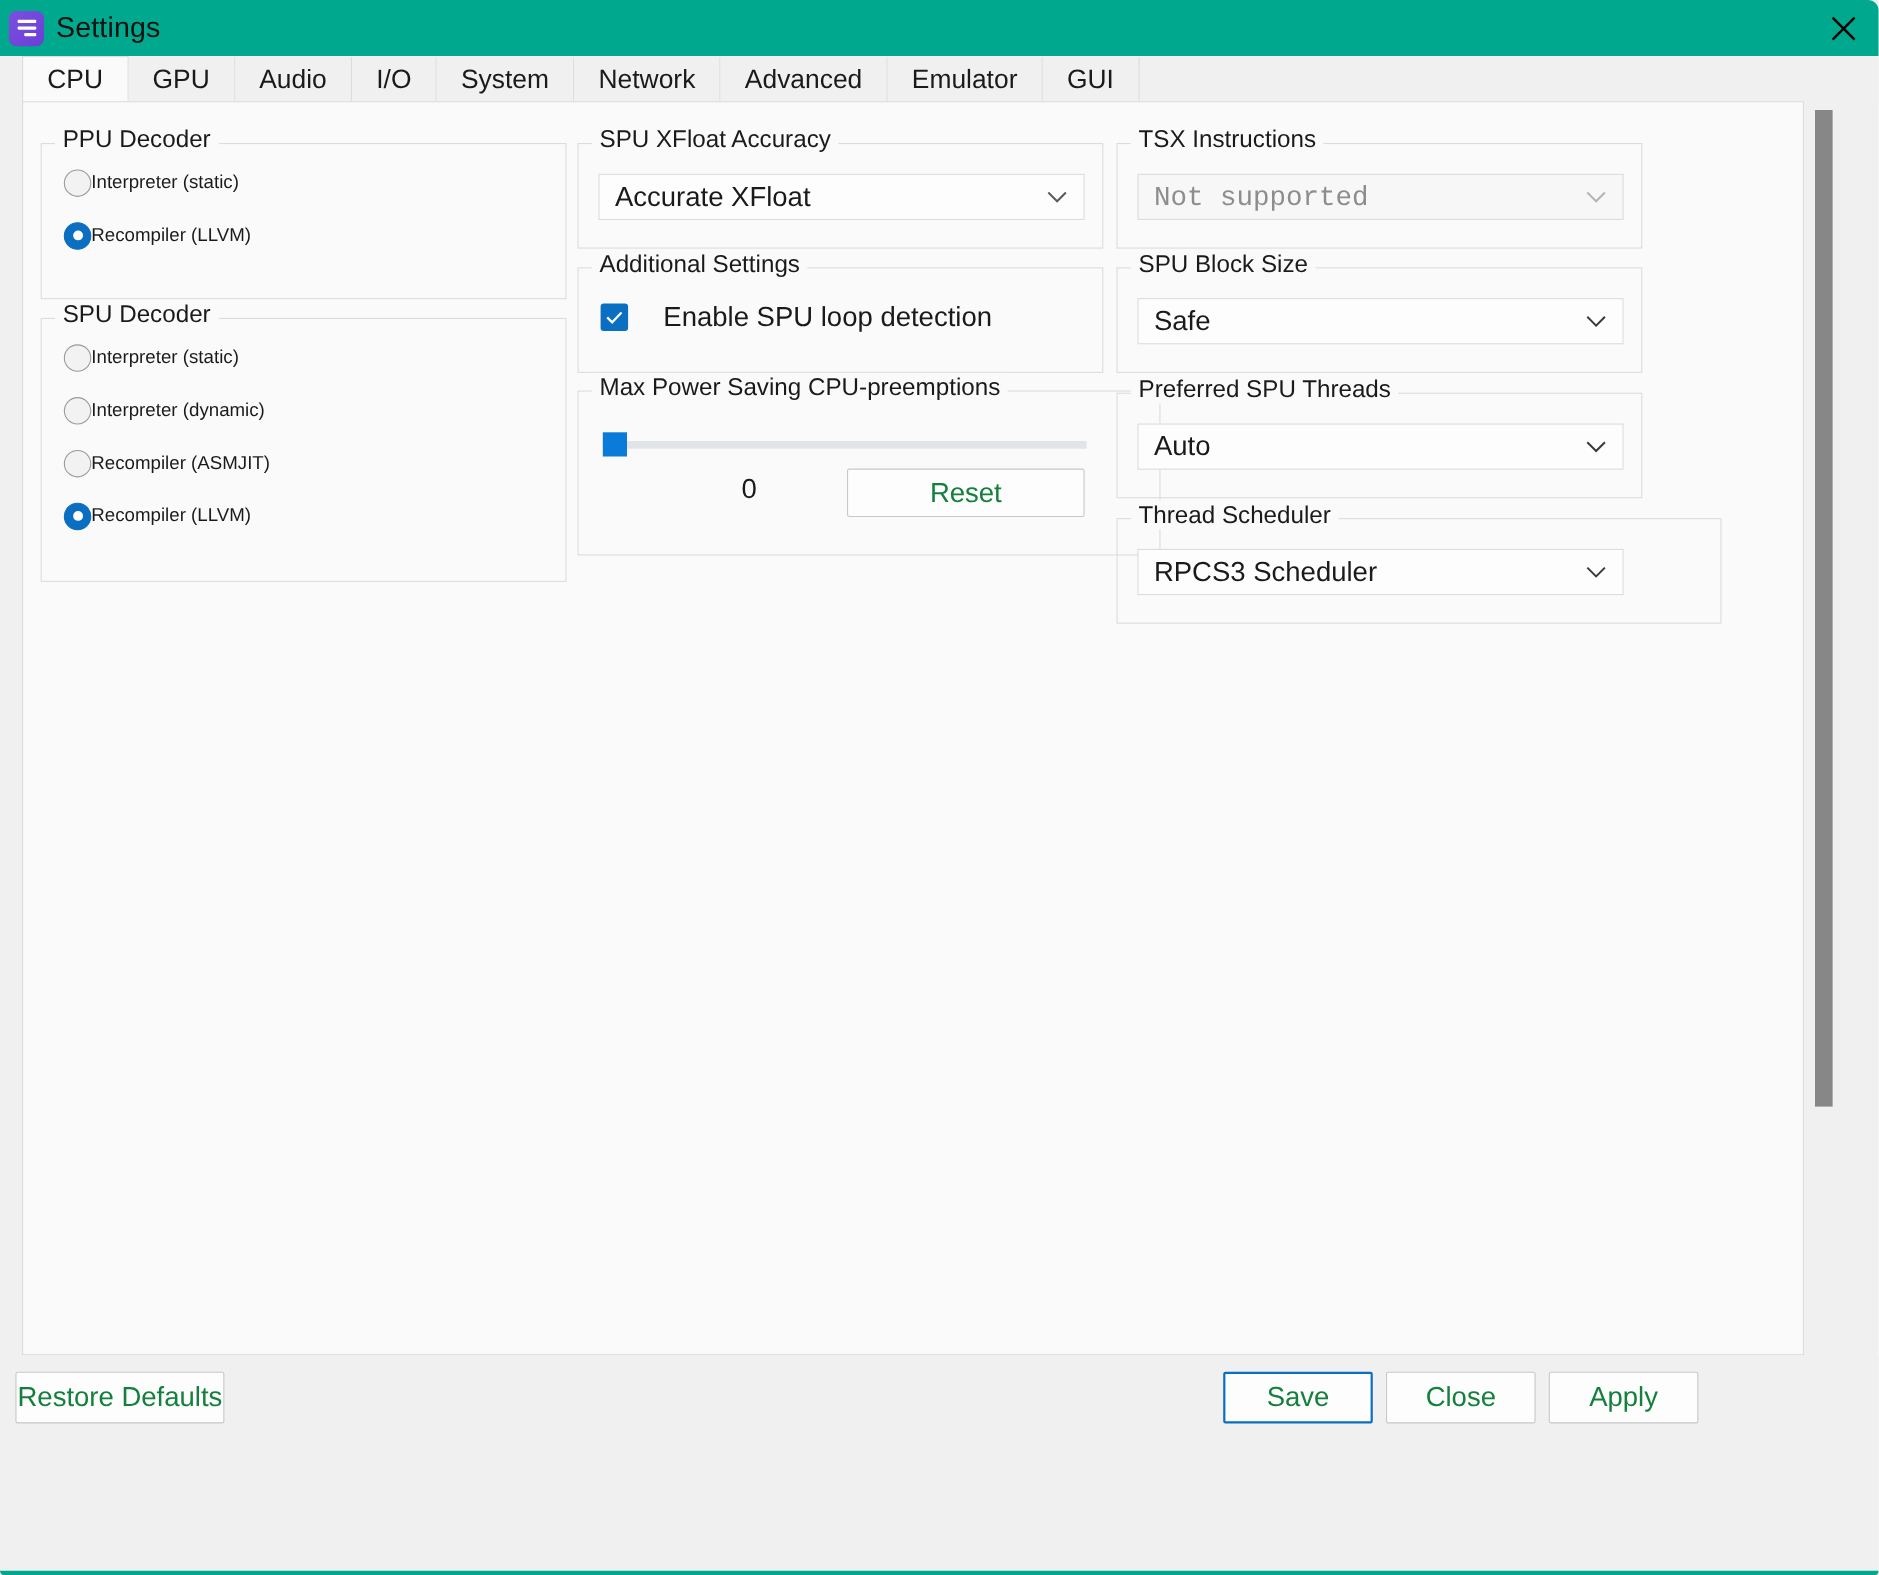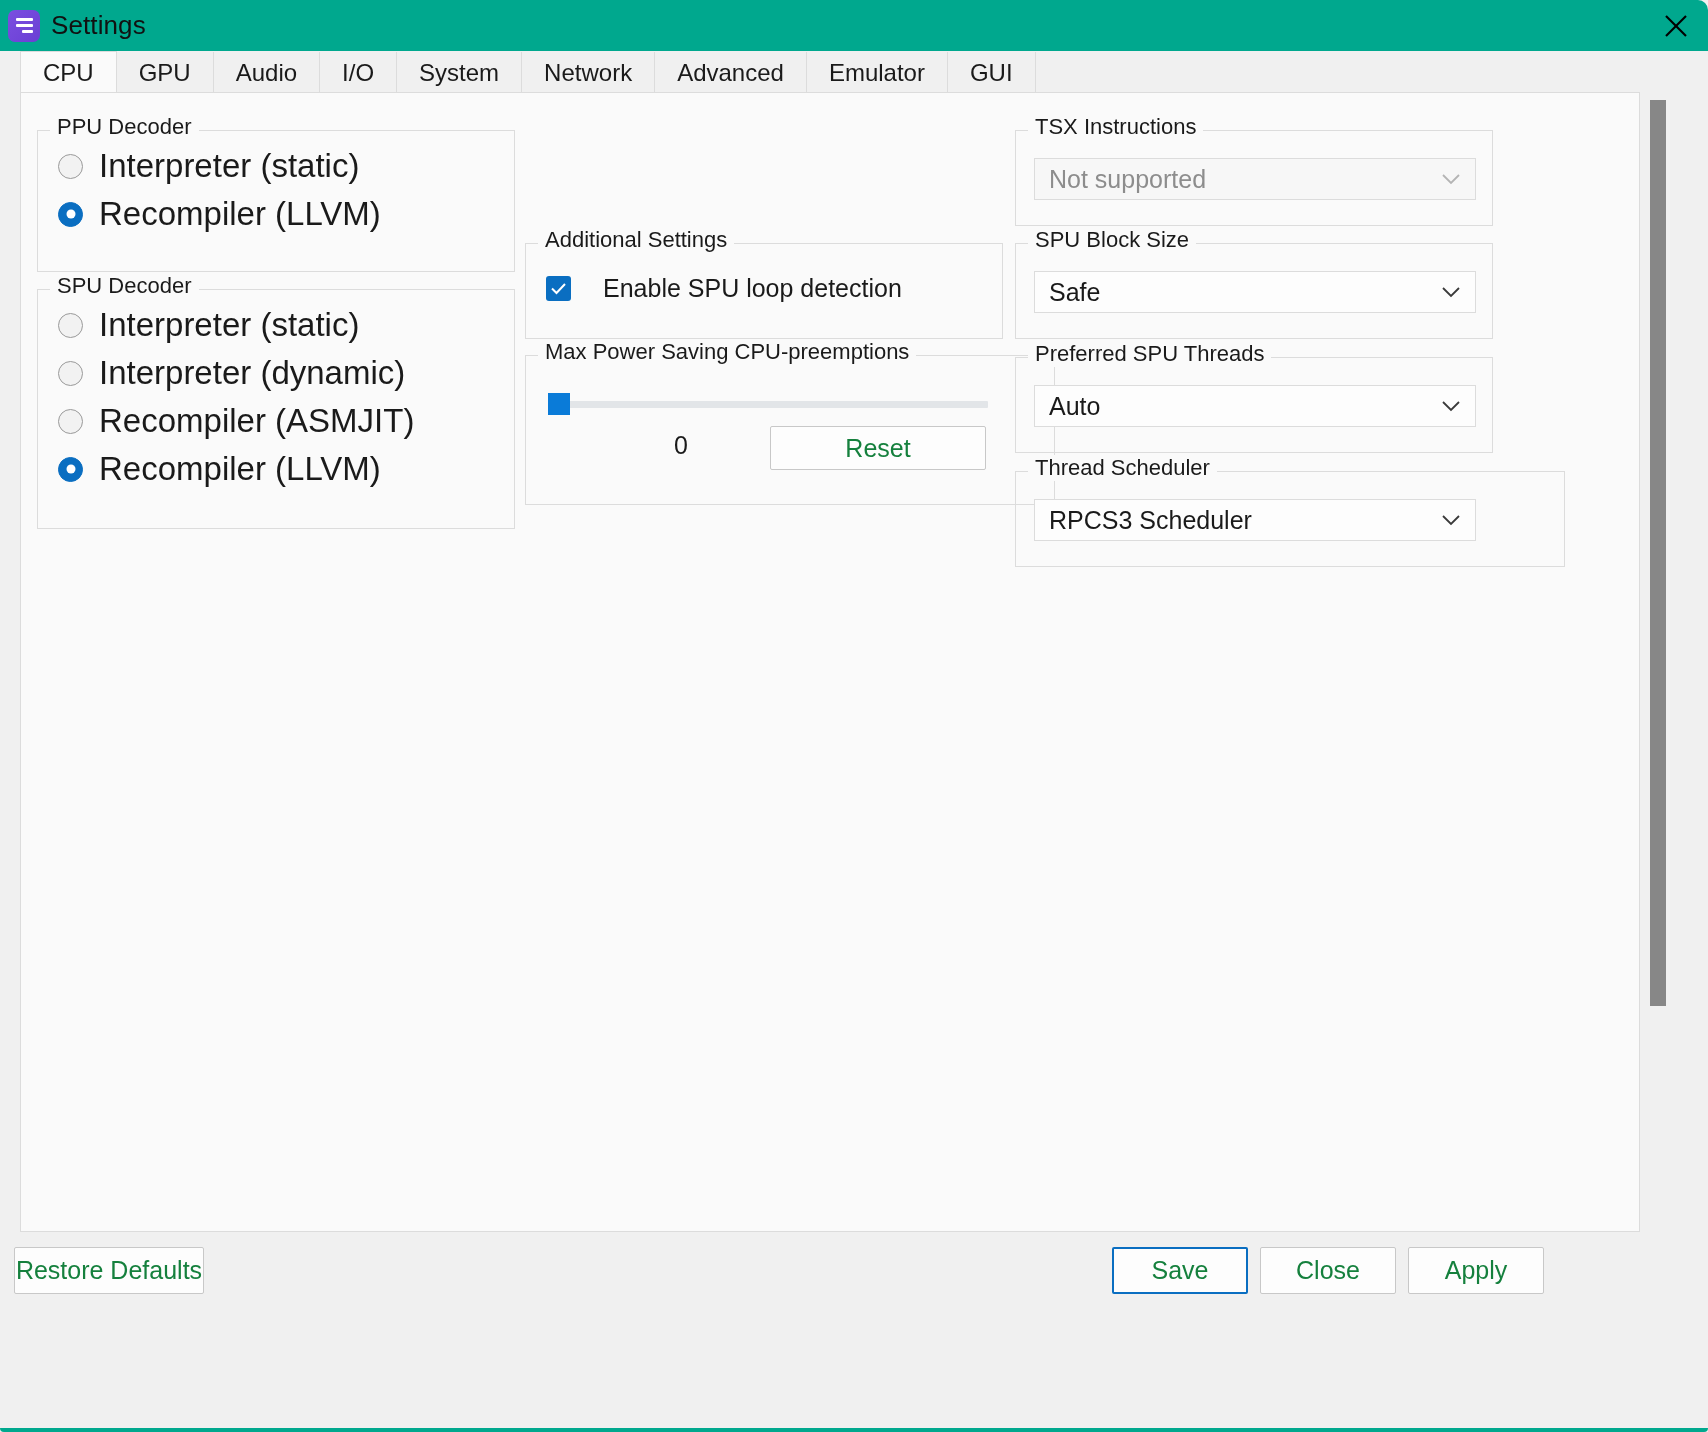--- a/index.html
+++ b/index.html
@@ -178,22 +178,21 @@
   .radio.checked::after {
     content: "";
     position: absolute;
     left: 50%; top: 50%;
     transform: translate(-50%, -50%);
     width: 9px; height: 9px;
     border-radius: 50%;
     background: #ffffff;
   }
   .radio-label {
-    margin-left: 16px;
-    font-size: 33px;
+    font-size: 17px;
     color: #1a1a1a;
     white-space: nowrap;
   }
 
   
   .check-row {
     display: flex;
     align-items: center;
     height: 34px;
     margin-left: 20px;
@@ -222,20 +221,21 @@
     background: #fdfdfd;
     border: 1px solid #dcdcdc;
     box-sizing: border-box;
     display: flex;
     align-items: center;
     cursor: pointer;
   }
   .combo.disabled {
     background: #f7f7f7;
     cursor: default;
+    font-family: Liberation Mono, monospace;
   }
   .combo-value {
     margin-left: 14px;
     font-size: 25px;
     color: #1a1a1a;
     white-space: nowrap;
     flex: 1;
     overflow: hidden;
   }
   .combo.disabled .combo-value { color: #8d8d8d; }
@@ -395,20 +395,31 @@
           <span class="radio"></span>
           <span class="radio-label">Recompiler (ASMJIT)</span>
         </div>
         <div class="radio-row" style="margin-top:14px;">
           <span class="radio checked"></span>
           <span class="radio-label">Recompiler (LLVM)</span>
         </div>
       </div>
     </div>
 
+    <div class="group" style="left:504px; top:37px; width:478px; height:96px;">
+      <div class="group-title">SPU XFloat Accuracy</div>
+      <div class="combo" style="left:18px; top:27px; width:442px;">
+        <span class="combo-value">Accurate XFloat</span>
+        <span class="combo-arrow">
+          <svg width="20" height="12" viewBox="0 0 20 12">
+              <polyline points="2,2 10,10 18,2" fill="none" stroke="#5a5a5a" stroke-width="1.8"></polyline>
+            </svg>
+        </span>
+      </div>
+    </div>
 
     <div class="group" style="left:504px; top:150px; width:478px; height:96px;">
       <div class="group-title">Additional Settings</div>
       <div style="padding-top:27px;">
         <div class="check-row">
           <span class="checkbox">
             <svg width="17" height="13" viewBox="0 0 17 13">
                 <polyline points="2,6.5 6.5,11 15,2" fill="none" stroke="#ffffff" stroke-width="2"></polyline>
               </svg>
           </span>

